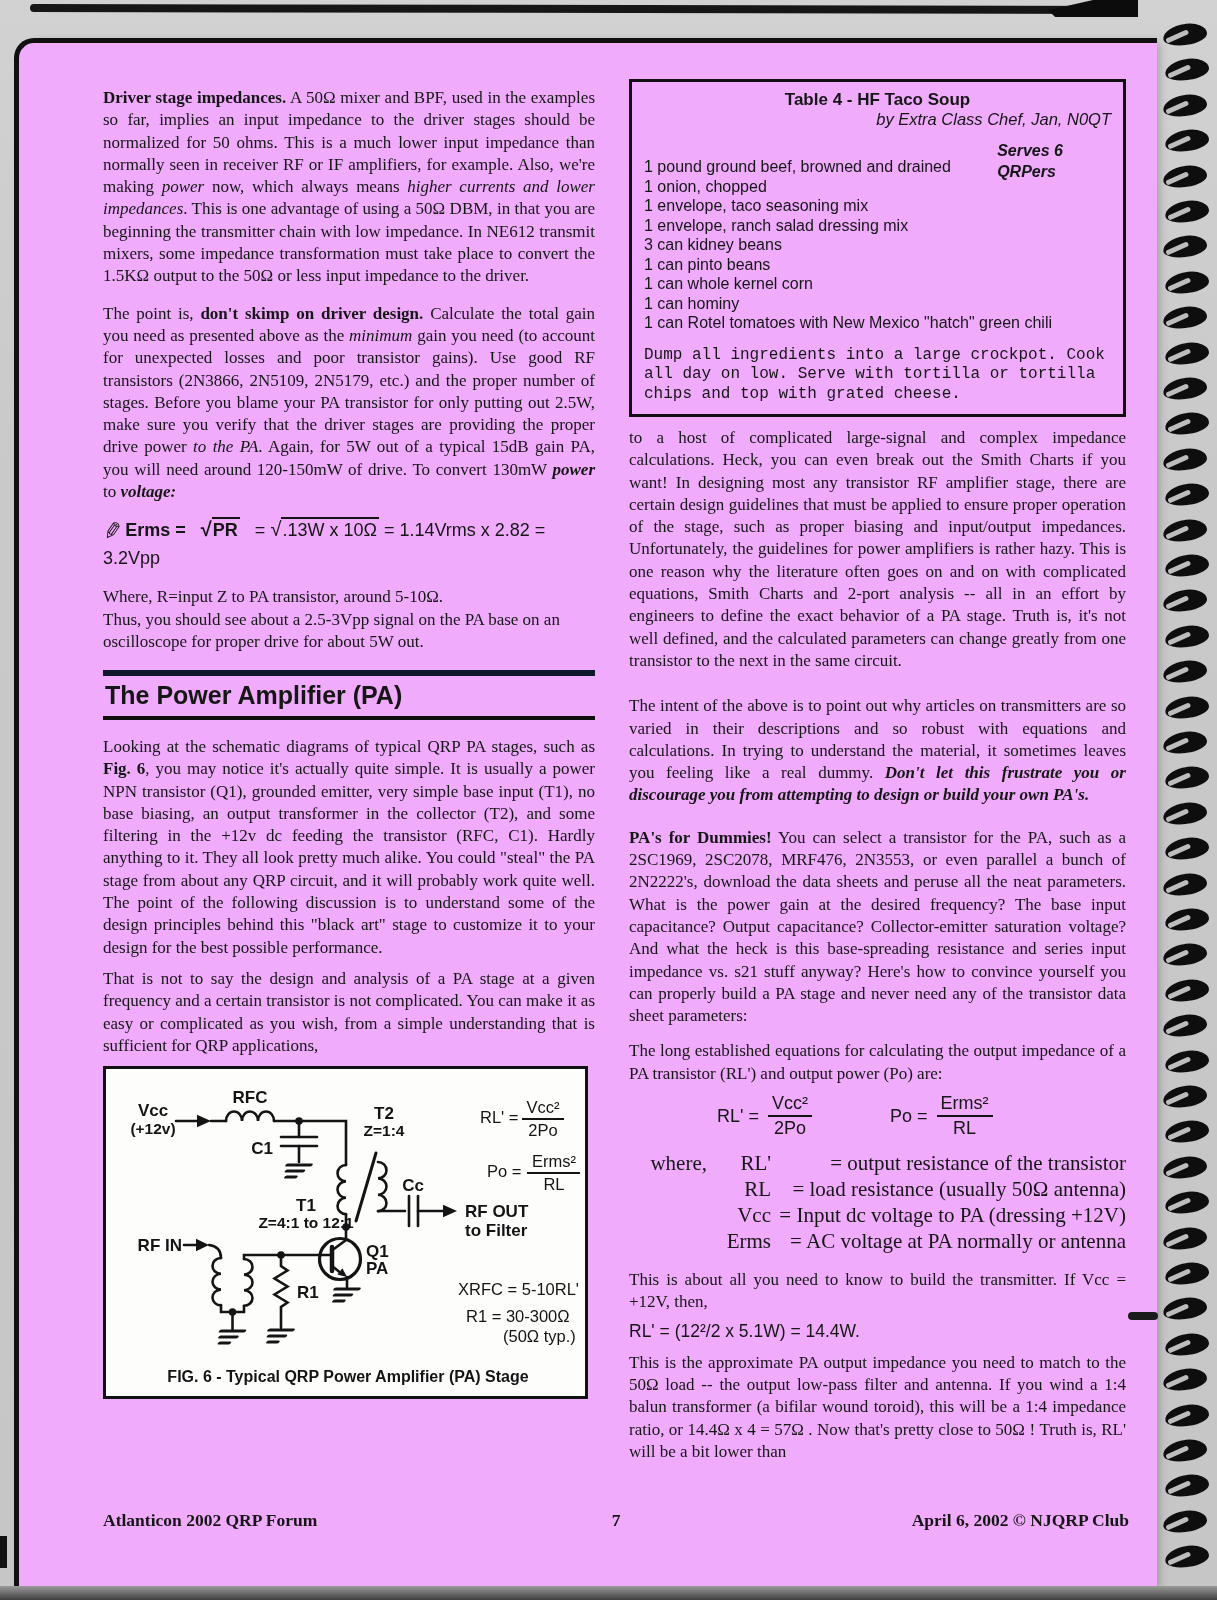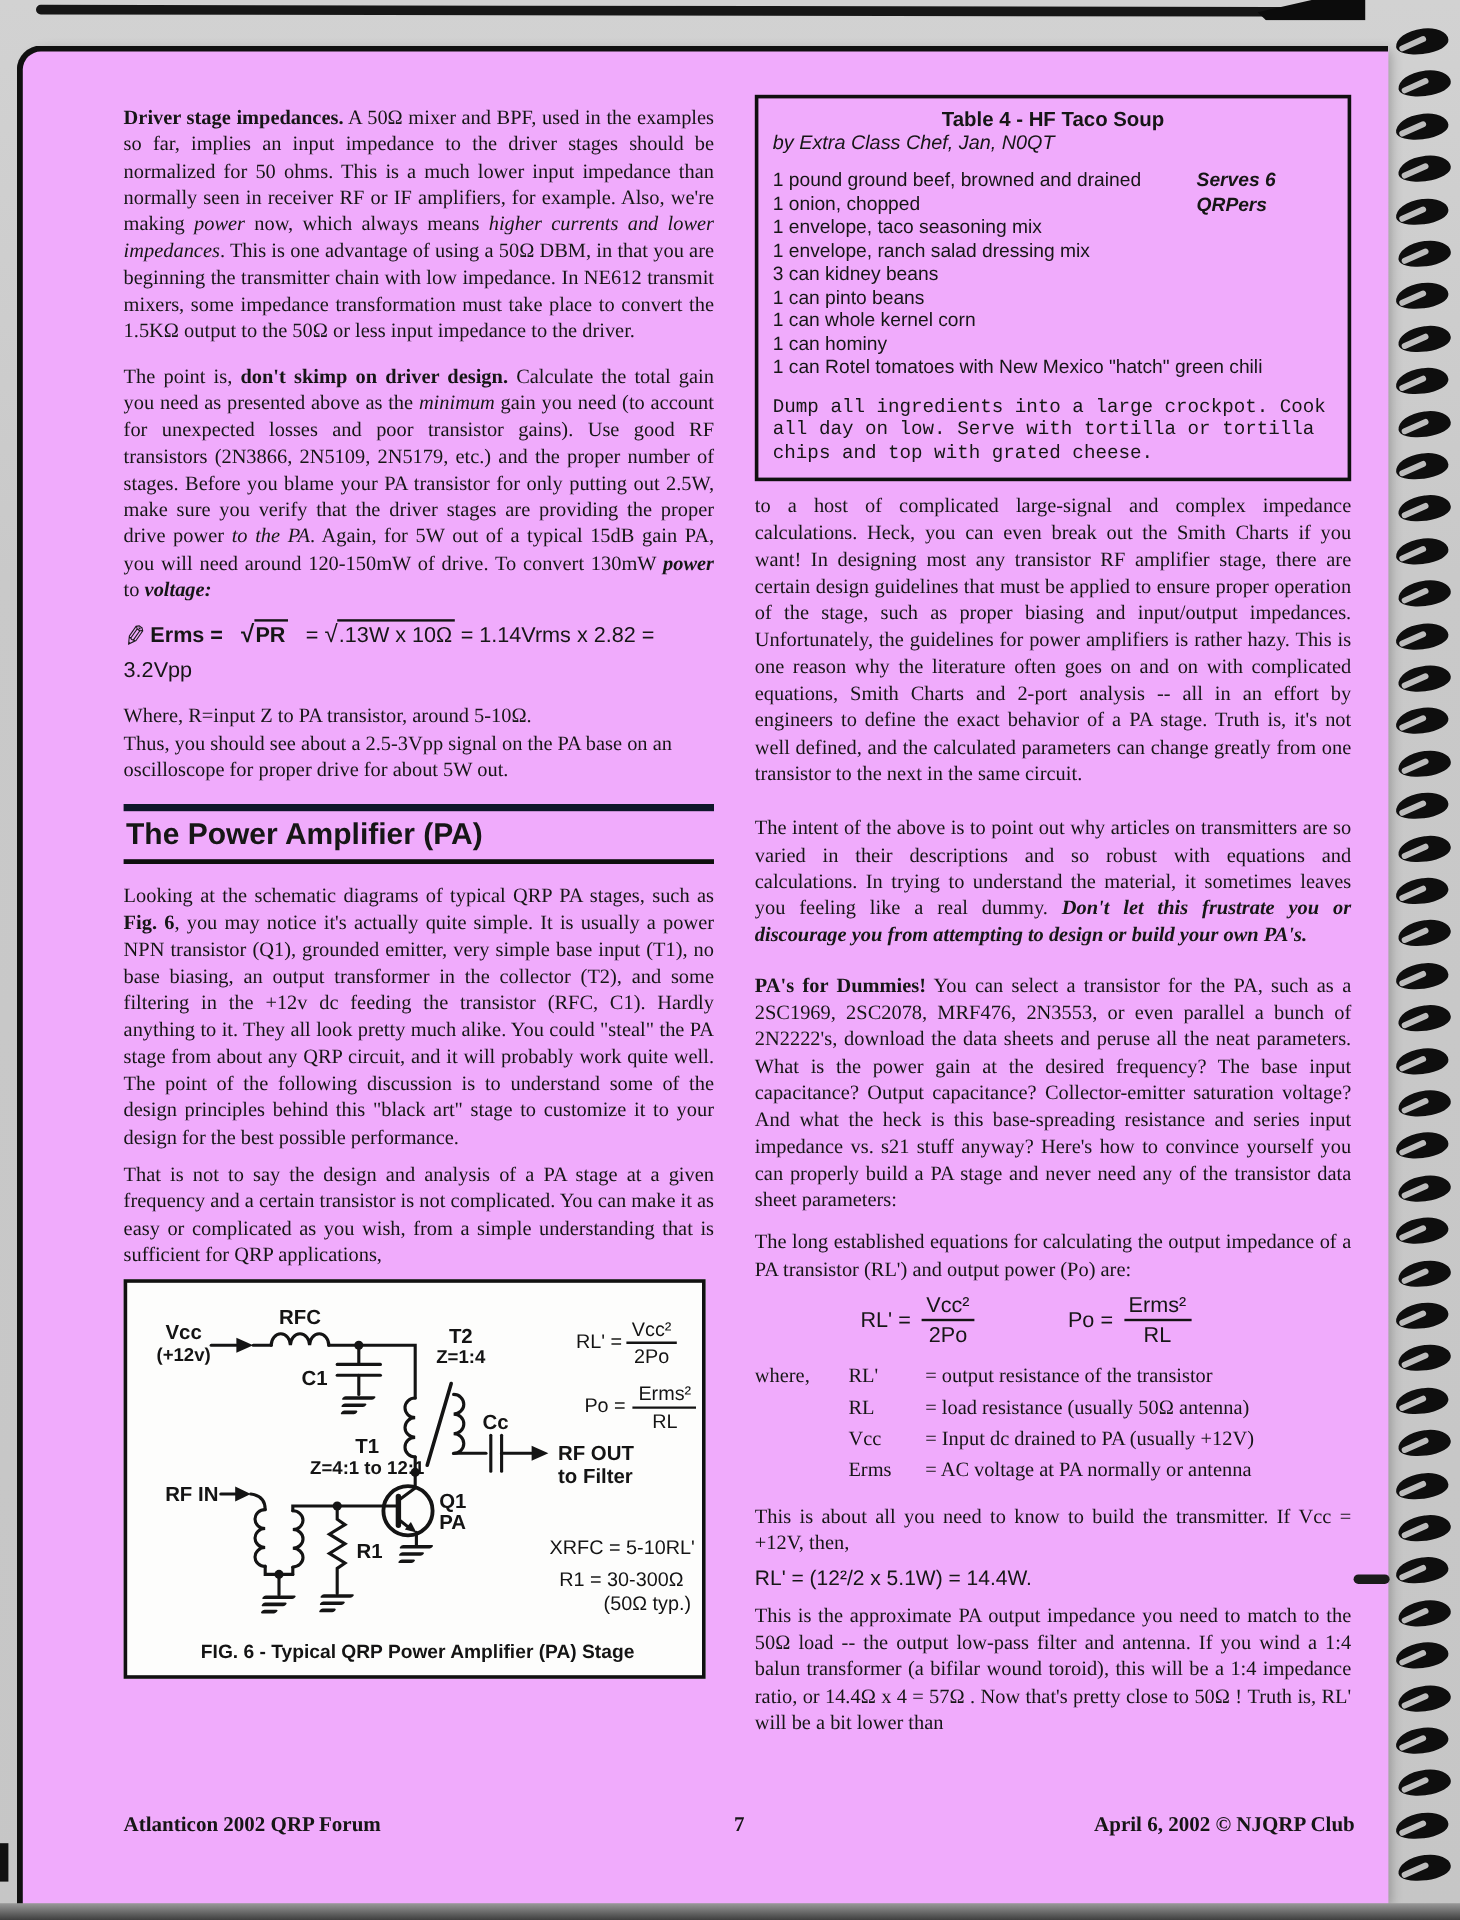--- a/index.html
+++ b/index.html
@@ -46,31 +46,31 @@
   .figure{width:479px;border:3px solid #111;margin-top:6px;background:#fdfdfc;}
   .figure svg{display:block;}
   .fl{font:700 17px "Liberation Sans",sans-serif;fill:#141414;}
   .fm{font:700 15.5px "Liberation Sans",sans-serif;fill:#141414;}
   .fe{font:16.5px "Liberation Sans",sans-serif;fill:#141414;}
   .fc{font:700 16px "Liberation Sans",sans-serif;fill:#141414;}
   
   .tbl{border:3px solid #101010;padding:8px 12px 10px 12px;position:relative;
     font-family:"Liberation Sans",sans-serif;font-size:16px;line-height:19.5px;margin-bottom:10px;}
   .tbl-title{text-align:center;font-weight:700;font-size:17px;}
-  .tbl-byline{text-align:left;font-style:italic;font-size:16.5px;margin-bottom:12px;}
+  .tbl-byline{text-align:right;font-style:italic;font-size:16.5px;margin-bottom:28px;}
   .tbl-serves{position:absolute;right:60px;top:58px;font-weight:700;font-style:italic;line-height:21px;}
   .tbl-instr{margin-top:13px;font-family:Liberation Mono, monospace;}
   
   .eqrow{display:flex;gap:78px;margin:4px 0 13px 88px;align-items:center;
     font-family:"Liberation Sans",sans-serif;font-size:18px;}
   .eq{display:flex;align-items:center;gap:9px;}
   .frac{display:inline-block;text-align:center;}
   .frac .num{display:block;border-bottom:2px solid #141414;padding:0 4px 1px 4px;}
   .frac .den{display:block;padding-top:1px;}
-  .where{display:grid;grid-template-columns:78px 64px auto;row-gap:4px;font-size:17px;line-height:22px;margin:0 0 17px 0;}
+  .where{display:grid;grid-template-columns:78px 64px auto;row-gap:4px;font-size:21px;line-height:22px;margin:0 0 17px 0;text-align:right;}
   .sansline{font-family:"Liberation Sans",sans-serif;font-size:17.5px;margin:0 0 10px 0;}
   
   .footer{position:absolute;left:84px;top:1467px;width:1026px;display:flex;align-items:baseline;
     font-weight:700;font-size:17.5px;}
   .footer .fl-cell{flex:1;}
   .footer .fc-cell{flex:0;}
   .footer .fr-cell{flex:1;text-align:right;}
   .mb23{margin-bottom:23px!important;} .mb20{margin-bottom:20px!important;}
   .mb13{margin-bottom:13px!important;} .mb9{margin-bottom:9px!important;}
   .mb8{margin-bottom:8px!important;}  .mb7{margin-bottom:7px!important;}
@@ -264,21 +264,21 @@
 
     <div class="where">
       <span>where,</span>
       <span>RL'</span>
       <span>=  output resistance of the transistor</span>
       <span></span>
       <span>RL</span>
       <span>=  load resistance (usually 50Ω antenna)</span>
       <span></span>
       <span>Vcc</span>
-      <span>= Input dc drained to PA (usually +12V)</span>
+      <span>= Input dc voltage to PA (dressing +12V)</span>
       <span></span>
       <span>Erms</span>
       <span>=  AC  voltage at PA normally or antenna</span>
     </div>
 
     <p class="ser mb7">This is about all you need to know to build the transmitter.  If Vcc = +12V, then,</p>
 
     <div class="sansline">RL' = (12²/2 x 5.1W) = 14.4W.</div>
 
     <p class="ser">This is the approximate PA output impedance you need to match to the 50Ω load -- the output low-pass filter and antenna. If you wind a 1:4 balun transformer (a bifilar wound toroid), this will be a 1:4 impedance ratio, or 14.4Ω x 4 = 57Ω .  Now that's pretty close to 50Ω !  Truth is, RL' will be a bit lower than</p>

